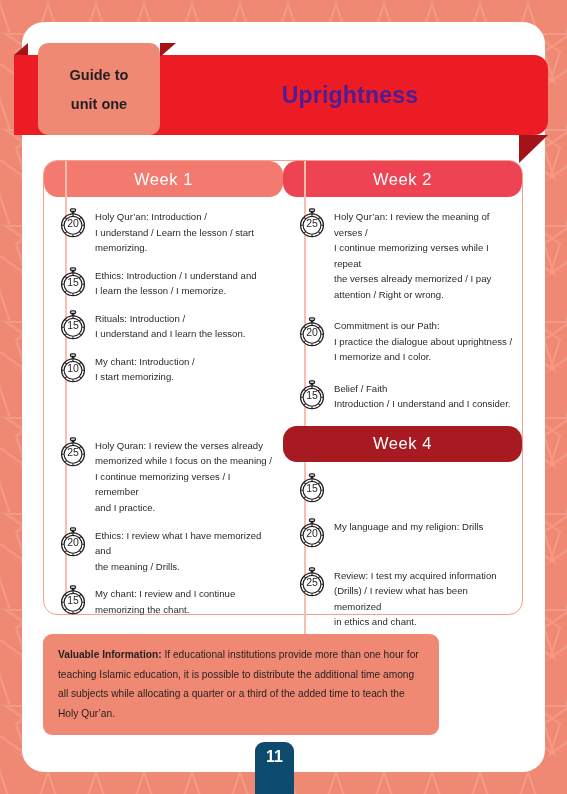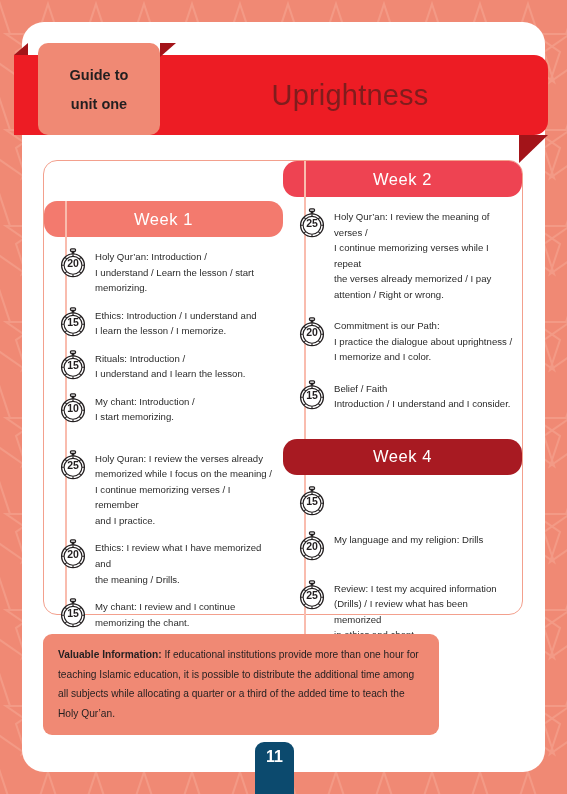--- a/index.html
+++ b/index.html
@@ -72,23 +72,23 @@
   }
   .banner-title {
     position: absolute;
     left: 180px;
     top: 0;
     width: 340px;
     height: 80px;
     display: flex;
     align-items: center;
     justify-content: center;
-    color: #7f1d1d;
-    font-size: 29px;
-    font-weight: normal;
+    color: #4c1d95;
+    font-size: 23px;
+    font-weight: bold;
     letter-spacing: .2px;
   }
 
   
   .guide-tab {
     position: absolute;
     left: 38px;
     top: -12px;
     width: 122px;
     height: 92px;
@@ -134,21 +134,21 @@
     height: 36px;
     display: flex;
     align-items: center;
     justify-content: center;
     color: #FFFFFF;
     font-size: 16.5px;
     letter-spacing: .6px;
     position: relative;
     border-radius: 14px;
   }
-  .q1 .week-head { background: #F37A6E; border-top-left-radius: 13px; margin-top: 40px; }
+  .q1 .week-head { background: #F37A6E; border-top-left-radius: 13px; }
   .q2 .week-head { background: #EE4352; border-top-right-radius: 13px; }
   .q3 .week-head { background: #EA1C24; }
   .q4 .week-head { background: #A81A22; }
 
   .week-items {
     padding: 10px 8px 4px 8px;
     position: relative;
     height: calc(100% - 36px);
   }
 
@@ -179,21 +179,21 @@
     margin-top: 1px;
     z-index: 2;
   }
   .watch svg { display: block; }
   .watch .num {
     position: absolute;
     left: 0; right: 0;
     top: 9px;
     text-align: center;
     font-size: 10.5px;
-    font-weight: bold;
+    font-weight: normal;
     color: #231F20;
     font-family: "Liberation Sans", sans-serif;
   }
   .item-text {
     flex: 1;
     font-size: 9.6px;
     line-height: 1.62;
     color: #2B2B2B;
     padding-left: 7px;
     padding-top: 2px;

